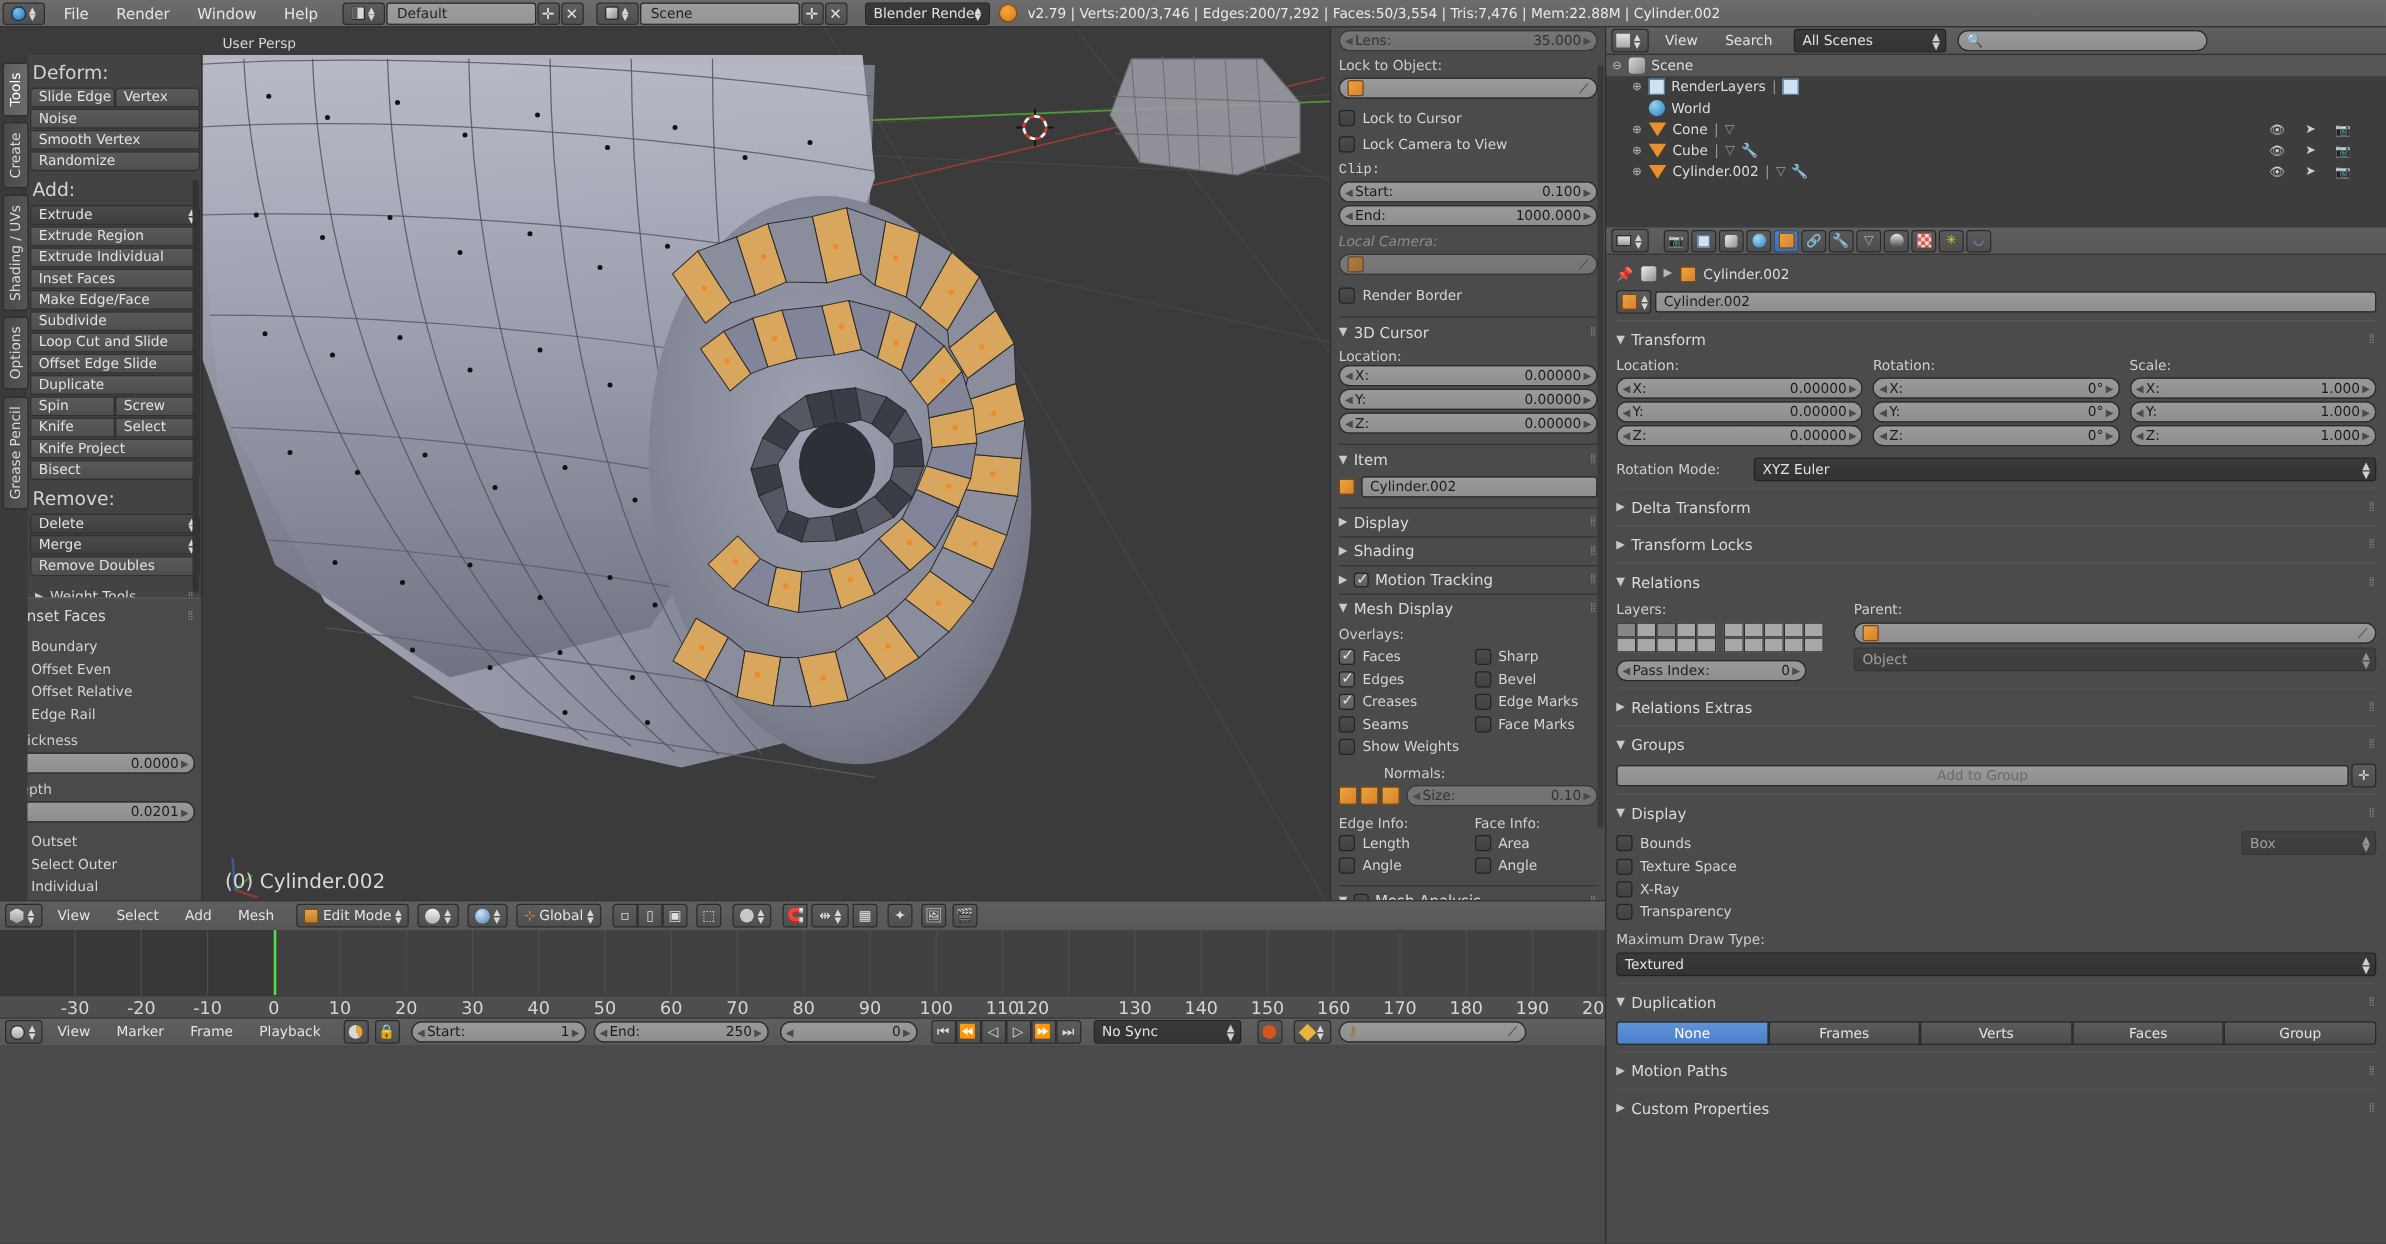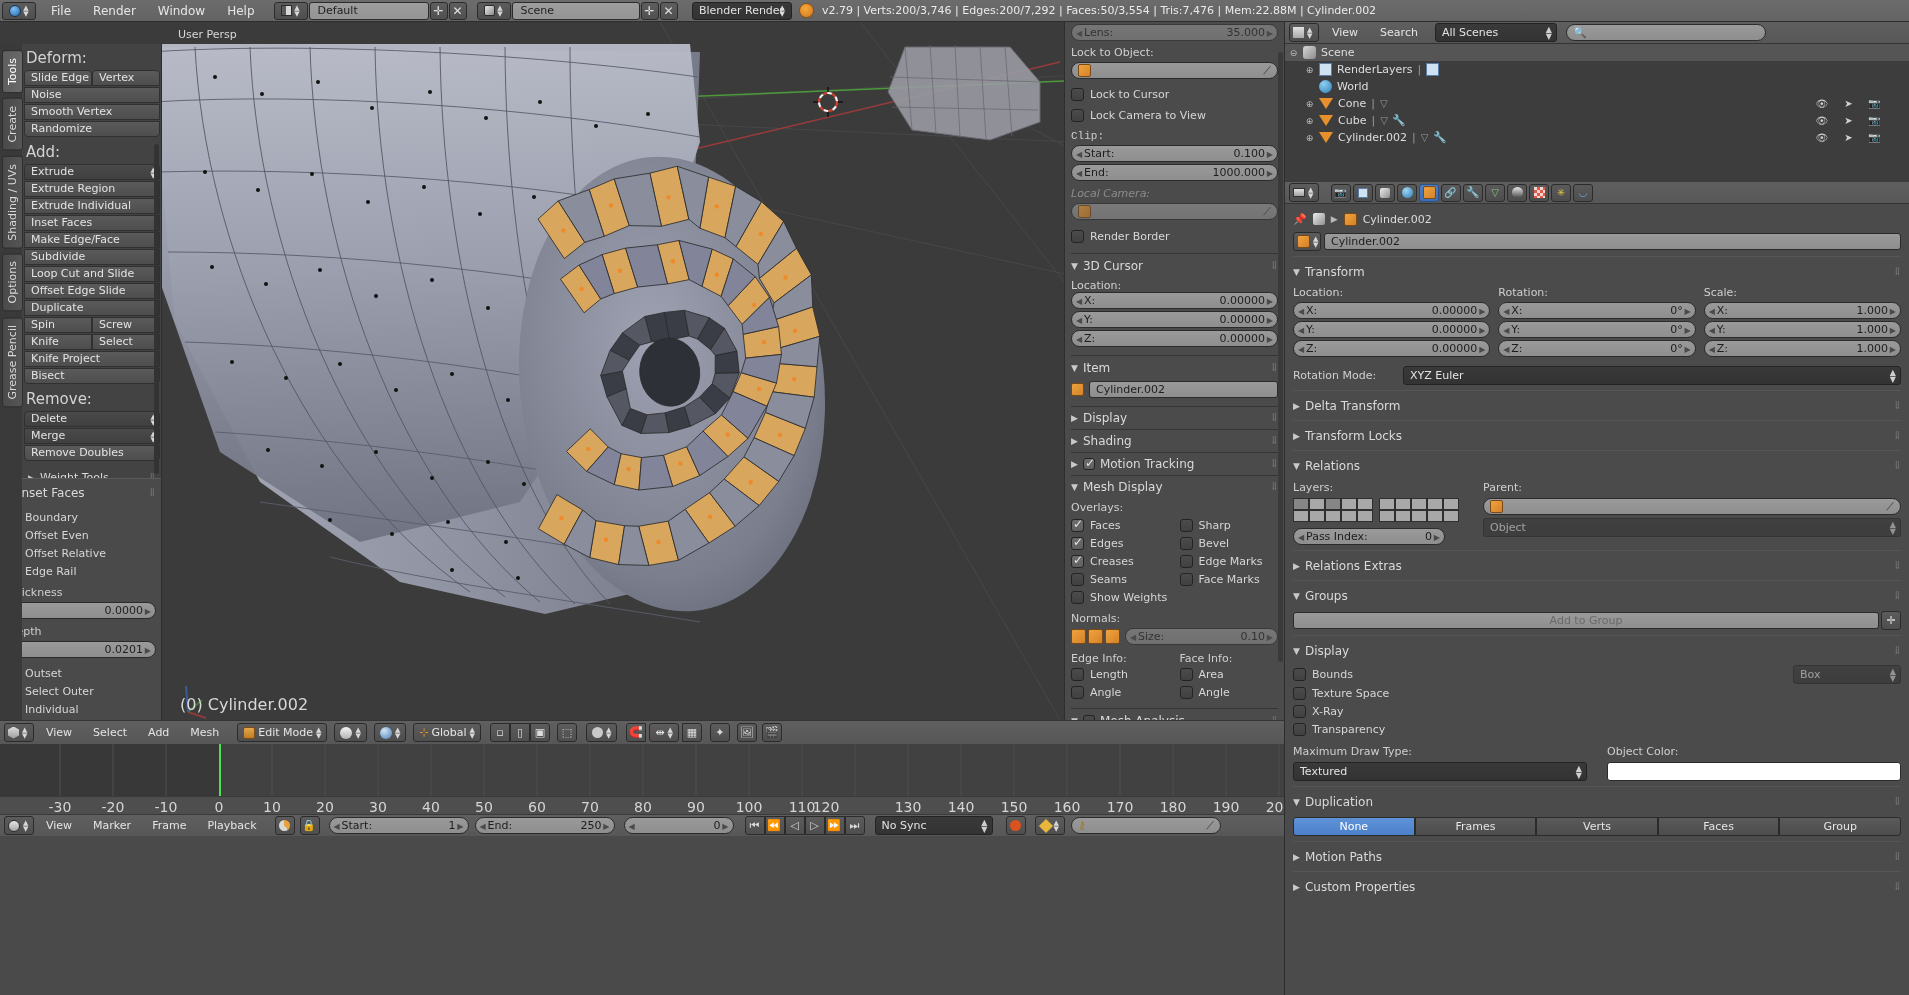--- a/index.html
+++ b/index.html
@@ -712,21 +712,21 @@
               <span class="cbx"></span>
               <span>Edge Marks</span>
             </div>
             <div class="cb">
               <span class="cbx"></span>
               <span>Face Marks</span>
             </div>
           </div>
       </div>
 
-      <div class="lab" style="margin-top:6px;">Normals:</div>
+      <div class="lab" style="margin-top:6px;margin-left:36px;">Normals:</div>
       <div style="display:flex;align-items:center;gap:2px;margin-top:3px;">
         <span class="cubeicon" style="width:15px;height:15px;"></span>
         <span class="cubeicon" style="width:15px;height:15px;"></span>
         <span class="cubeicon" style="width:15px;height:15px;"></span>
         <div class="field pad" style="flex:1;margin-left:3px;opacity:.55;">
           <span class="arrL">◀</span>
             <span class="lbl">Size:</span>
           <span class="val">0.10</span>
             <span class="arrR">▶</span>
         </div>
@@ -1428,24 +1428,20 @@
       </div>
 
       <div style="display:flex;gap:20px;margin-top:7px;">
         <div style="flex:1;">
           <div class="lab">Maximum Draw Type:</div>
           <div class="dark-field" style="margin-top:4px;">
             <span>Textured</span>
             <span class="dd">▲<br>▼</span>
           </div>
         </div>
-        <div style="flex:1;">
-          <div class="lab">Object Color:</div>
-          <div class="colorbox" style="margin-top:4px;"></div>
-        </div>
       </div>
 
       <div class="prop-sep"></div>
       <div class="ptitle">
         <span class="tri">▼</span>
         <span>Duplication</span>
         <span class="grip">⣿</span>
       </div>
       <div class="dupbtns" id="dup-btns" style="margin-top:6px;">
           <div class="dupbtn active">None</div>

